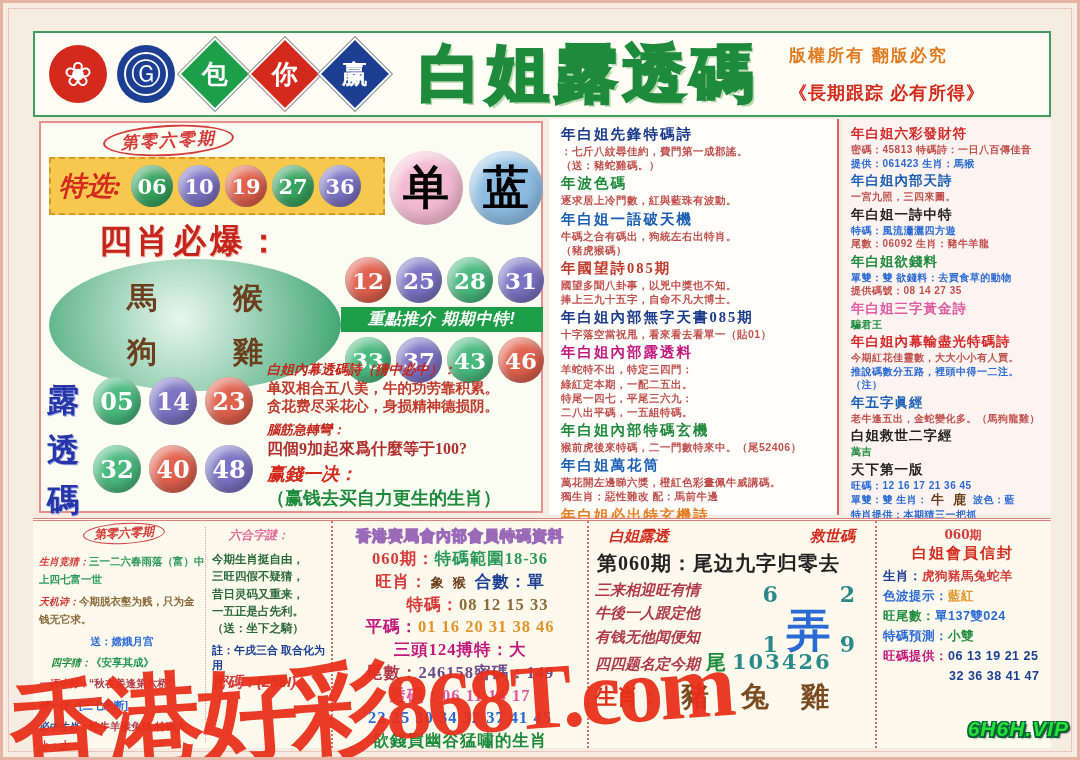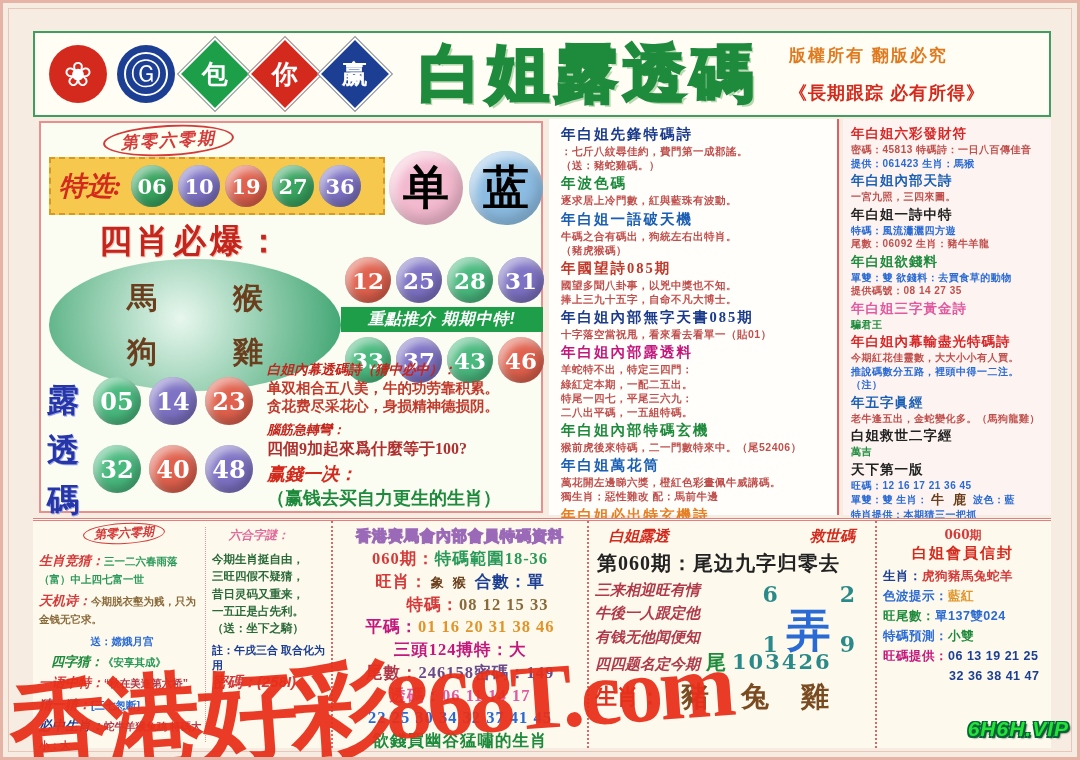--- a/index.html
+++ b/index.html
@@ -84,21 +84,21 @@
   .bm { width:256px; border-right:2px dotted #d46a6a; }
   .bmr { width:288px; border-right:2px dotted #d46a6a; }
   .br { width:172px; }
 
   .bl-col1 { width:58%; padding-top:24px; }
   .bl-col2 { width:42%; padding-top:24px; border-left:1px dotted #d99; padding-left:6px; }
   .bl-stamp { position:absolute; left:50px; top:2px; border:1.5px solid #d43a3a; border-radius:50%;
               padding:1px 10px; color:#d43a3a; font-weight:bold; font-style:italic; font-size:12px; transform:rotate(-3deg); }
   .bl-sub { position:absolute; left:196px; top:6px; color:#e06a9a; font-weight:bold; font-style:italic; font-size:12px; }
   .bl-row { margin-bottom:3px; line-height:1.15; }
-  .bl-label { font-weight:bold; font-style:italic; font-size:13px; font-family:"Liberation Serif", serif; }
+  .bl-label { font-weight:bold; font-style:italic; font-size:10px; font-family:"Liberation Serif", serif; }
   .bl-text { font-size:10.5px; font-weight:bold; }
   .bl2-line { color:#2a6a3a; font-size:11.5px; font-weight:bold; line-height:1.5; }
   .bl2-note { color:#1c3f94; font-size:11px; font-weight:bold; margin-top:6px; }
   .bl2-code { color:#d43a3a; font-size:15px; font-weight:bold; font-style:italic; }
 
   .bm-header { text-align:center; font-size:15px; font-weight:bold; letter-spacing:1px;
                color:#f5e9d0; -webkit-text-stroke:1.2px #9a6ab8; margin-bottom:2px; }
   .bm-row { text-align:center; font-size:16.5px; font-weight:bold; line-height:1.38; font-family:"Liberation Serif", serif; letter-spacing:1px;}
 
   .bmr-head { display:flex; justify-content:space-between; padding:0 14px; color:#d42a1e;

